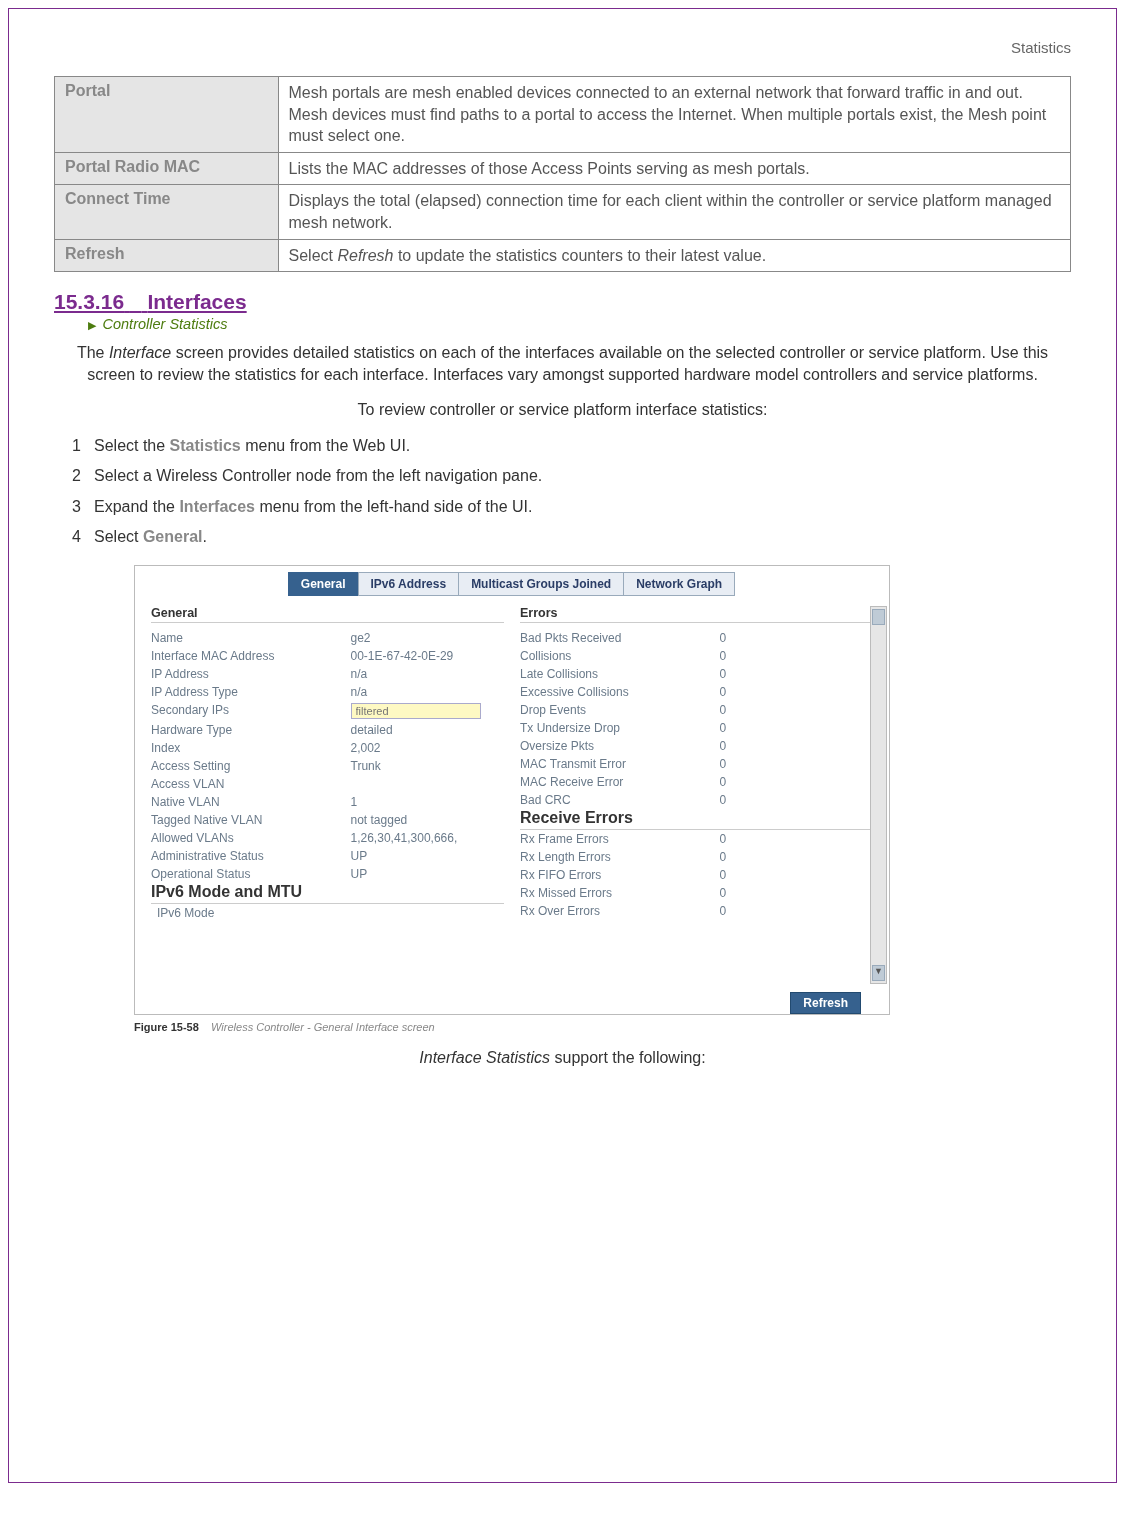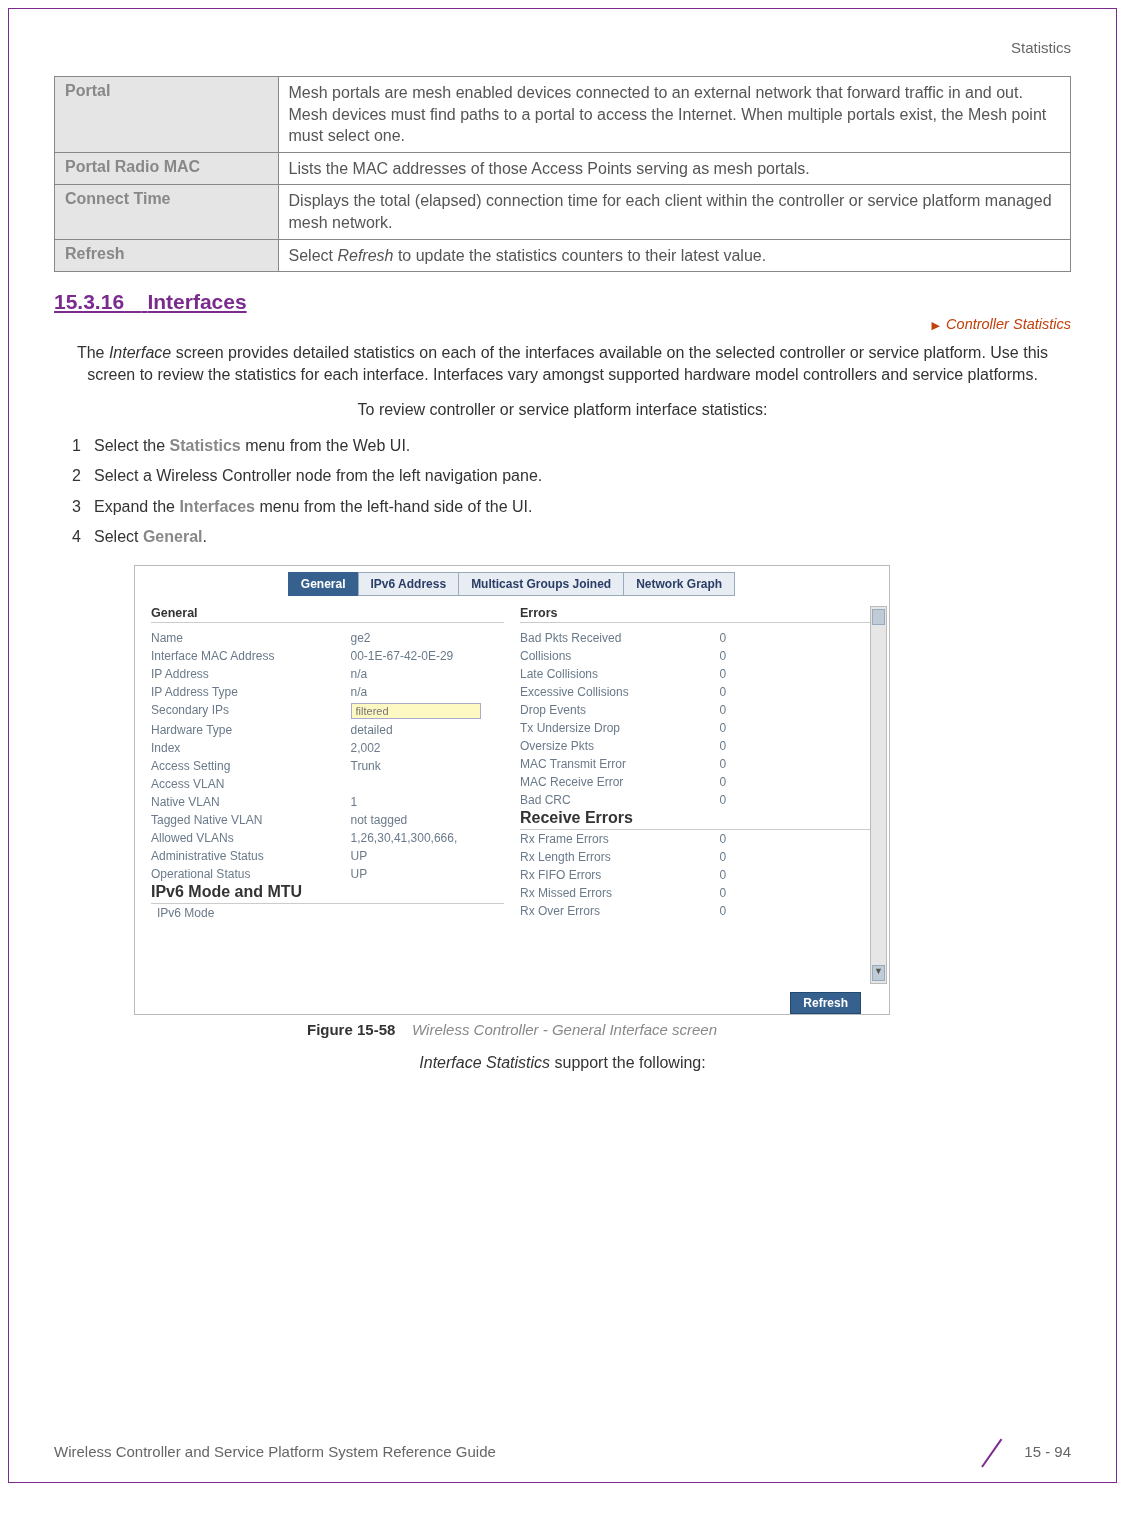--- a/index.html
+++ b/index.html
@@ -43,25 +43,24 @@
     }
     .def-table td.desc { color: #555; line-height: 1.35; }
     .section-heading {
       color: #7b2b8e;
       font-size: 21px;
       font-weight: bold;
       margin: 4px 0 0 0;
       text-decoration: underline;
     }
     .breadcrumb {
-      color: #c2410c;
+      color: #4d7c0f;
       font-style: italic;
       font-size: 14.5px;
       margin: 2px 0 8px 34px;
-      text-align: right;
     }
     .breadcrumb-arrow {
       font-style: normal;
       margin-right: 2px;
       font-size: 11px;
     }
     .body-text {
       font-size: 16px;
       color: #333;
       line-height: 1.35;
@@ -149,22 +148,22 @@
     .scrollbar {
       position:absolute; right:2px; top: 40px; bottom: 30px; width:15px;
       background:#e6e6e6; border:1px solid #bbb;
     }
     .scroll-thumb { position:absolute; left:1px; right:1px; top:2px; height:14px; background:#bfcbd6; border:1px solid #9ab; }
     .scroll-down { position:absolute; left:1px; right:1px; bottom:2px; height:14px; background:#bfcbd6; border:1px solid #9ab; font-size:9px; text-align:center; }
     .sec-ip-input {
       width:120px; border:1px solid #aac; background:#fef9c3; font-size:11px; color:#889; padding:1px 4px;
     }
     .figure-caption {
-      text-align: center;
-      font-size: 15px;
+      text-align: left;
+      font-size: 11px;
       margin: 6px 0 14px 0;
     }
     .figure-caption b { color:#333; }
     .figure-caption .cap-text { color:#888; font-style: italic; }
     .footer {
       position:absolute;
       left:45px; right:45px; bottom:14px;
       display:flex; align-items:center; justify-content:space-between;
       color:#666; font-size:15px;
     }
@@ -382,20 +381,13 @@
       <b>Figure 15-58</b>
       <span>&nbsp;&nbsp;</span>
       <span class="cap-text">Wireless Controller - General Interface screen</span>
     </div>
   </div>
 
   <div class="body-text">
     <span class="italic">Interface Statistics</span><span> support the following:</span>
   </div>
 
-  <div class="footer">
-    <div>Wireless Controller and Service Platform System Reference Guide</div>
-    <div class="footer-right">
-      <div class="footer-slash-icon"></div>
-      <div>15 - 94</div>
-    </div>
-  </div>
 </div>
 
 </body></html>

